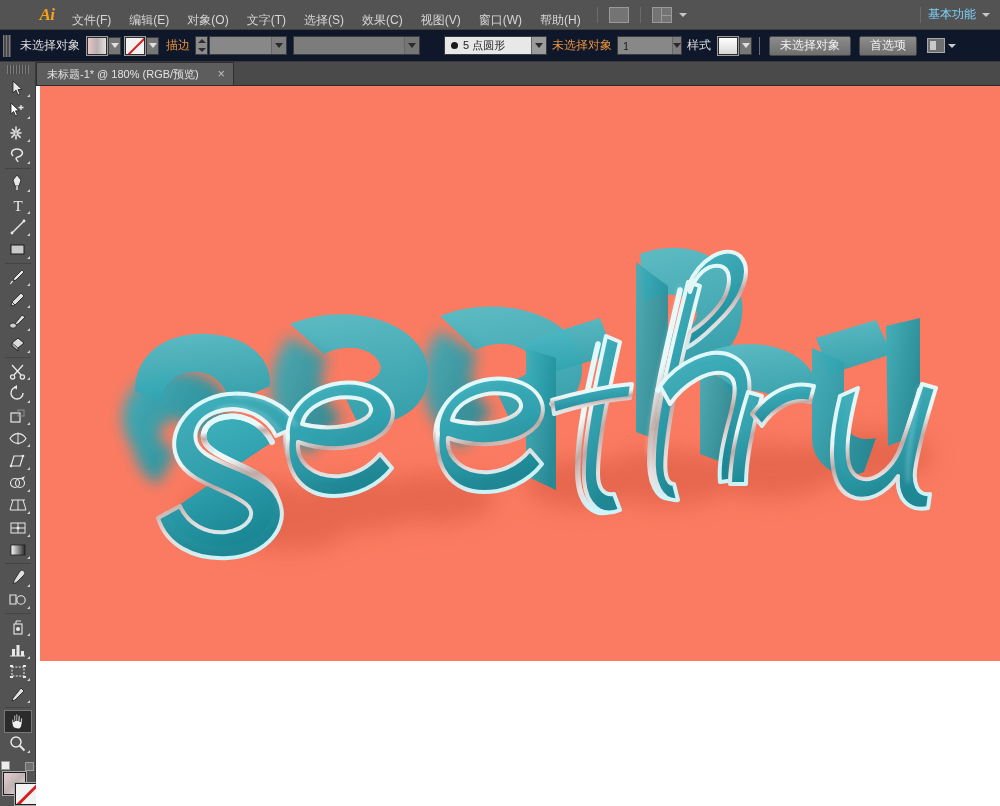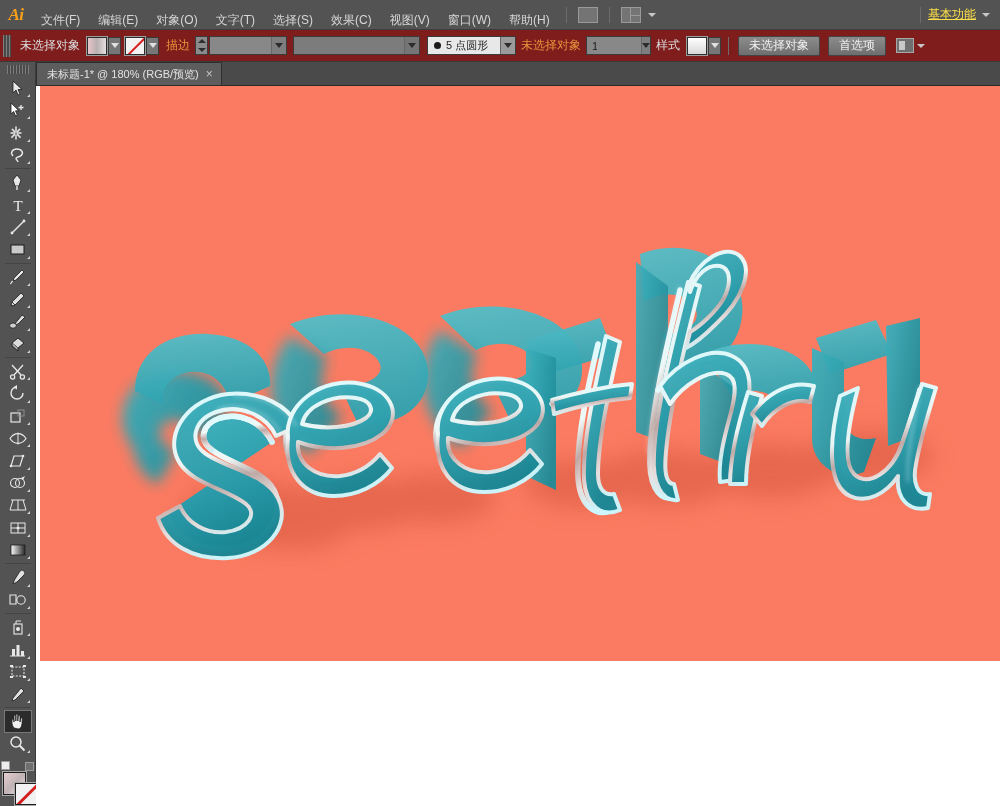--- a/index.html
+++ b/index.html
@@ -18,20 +18,21 @@
     background: #535353;
     display: flex; align-items: center;
     border-bottom: 1px solid #3d3d3d;
   }
   .ai-logo {
     width: 32px; height: 30px;
     display: flex; align-items: center; justify-content: center;
     font-size: 17px; font-weight: bold; font-style: italic;
     color: #f7a11a; letter-spacing: -0.5px;
     font-family: "Liberation Serif", serif;
+    margin-left: 31px;
   }
   .menu-item {
     padding: 0 9px; height: 20px; line-height: 30px;
     font-size: 12px; color: #d6d6d6; white-space: nowrap;
     cursor: default;
   }
   .menubar-sep {
     width: 1px; height: 16px; background: #6b6b6b; margin: 0 7px;
   }
   .mb-icon {
@@ -47,32 +48,32 @@
     content: ""; position: absolute; left: 8px; top: 7px; right: 0;
     height: 1px; background: #9a9a9a;
   }
   .caret-s {
     width: 0; height: 0;
     border-left: 4px solid transparent; border-right: 4px solid transparent;
     border-top: 4px solid #c8c8c8; margin-left: 3px;
   }
   .spacer { flex: 1; }
   .ws-label {
-    font-size: 12px; color: #fde047; padding-right: 6px; white-space: nowrap; text-decoration: underline;
+    font-size: 12px; color: #7dd3fc; padding-right: 6px; white-space: nowrap;
   }
   .ws-caret {
     width: 0; height: 0;
     border-left: 4px solid transparent; border-right: 4px solid transparent;
     border-top: 4px solid #c8c8c8; margin-right: 10px;
   }
 
   
   .controlbar {
     position: absolute; left: 0; top: 30px; width: 1000px; height: 32px;
-    background: #7f1d1d;
+    background: #0f172a;
     border-bottom: 1px solid #3a3a3a;
     display: flex; align-items: center; text-align: center;
   }
   .grip {
     width: 8px; height: 22px; margin-left: 3px; margin-right: 4px;
     background: repeating-linear-gradient(to right,
       #7d7d7d 0px, #7d7d7d 1px, #4a4a4a 1px, #4a4a4a 3px);
   }
   .cb-label {
     font-size: 12px; color: #dcdcdc; white-space: nowrap;
@@ -162,21 +163,21 @@
   
   .tabbar {
     position: absolute; left: 36px; top: 62px; width: 964px; height: 24px;
     background: #4a4a4a; border-bottom: 1px solid #2c2c2c;
     display: flex; align-items: flex-end;
   }
   .doc-tab {
     height: 23px; padding: 0 8px 0 10px;
     background: #5d5d5d;
     border: 1px solid #2f2f2f; border-bottom: none;
-    display: flex; align-items: center; gap: 7px;
+    display: flex; align-items: center; gap: 19px;
     font-size: 11px; color: #e2e2e2; white-space: nowrap;
   }
   .tab-close { font-size: 12px; color: #c4c4c4; line-height: 1; }
 
   
   .toolbar {
     position: absolute; left: 0; top: 62px; width: 36px; height: 744px;
     background: #535353;
     border-right: 1px solid #3a3a3a;
     display: flex; flex-direction: column; align-items: center;
@@ -293,21 +294,21 @@
         </span>
     </div>
 
     <div class="combo wide-empty" style="width:127px;margin-left:6px">
       <span class="val"></span>
       <span class="arrow">
           <i></i>
         </span>
     </div>
 
-    <div class="combo white" style="width:89px;margin-left:7px">
+    <div class="combo white" style="width:103px;margin-left:24px">
       <span class="brush-dot"></span>
       <span class="val">5 点圆形</span>
       <span class="arrow">
           <i></i>
         </span>
     </div>
 
     <div class="cb-label link">未选择对象</div>
     <div class="combo dim" style="width:65px">
       <span class="val">100%</span>

